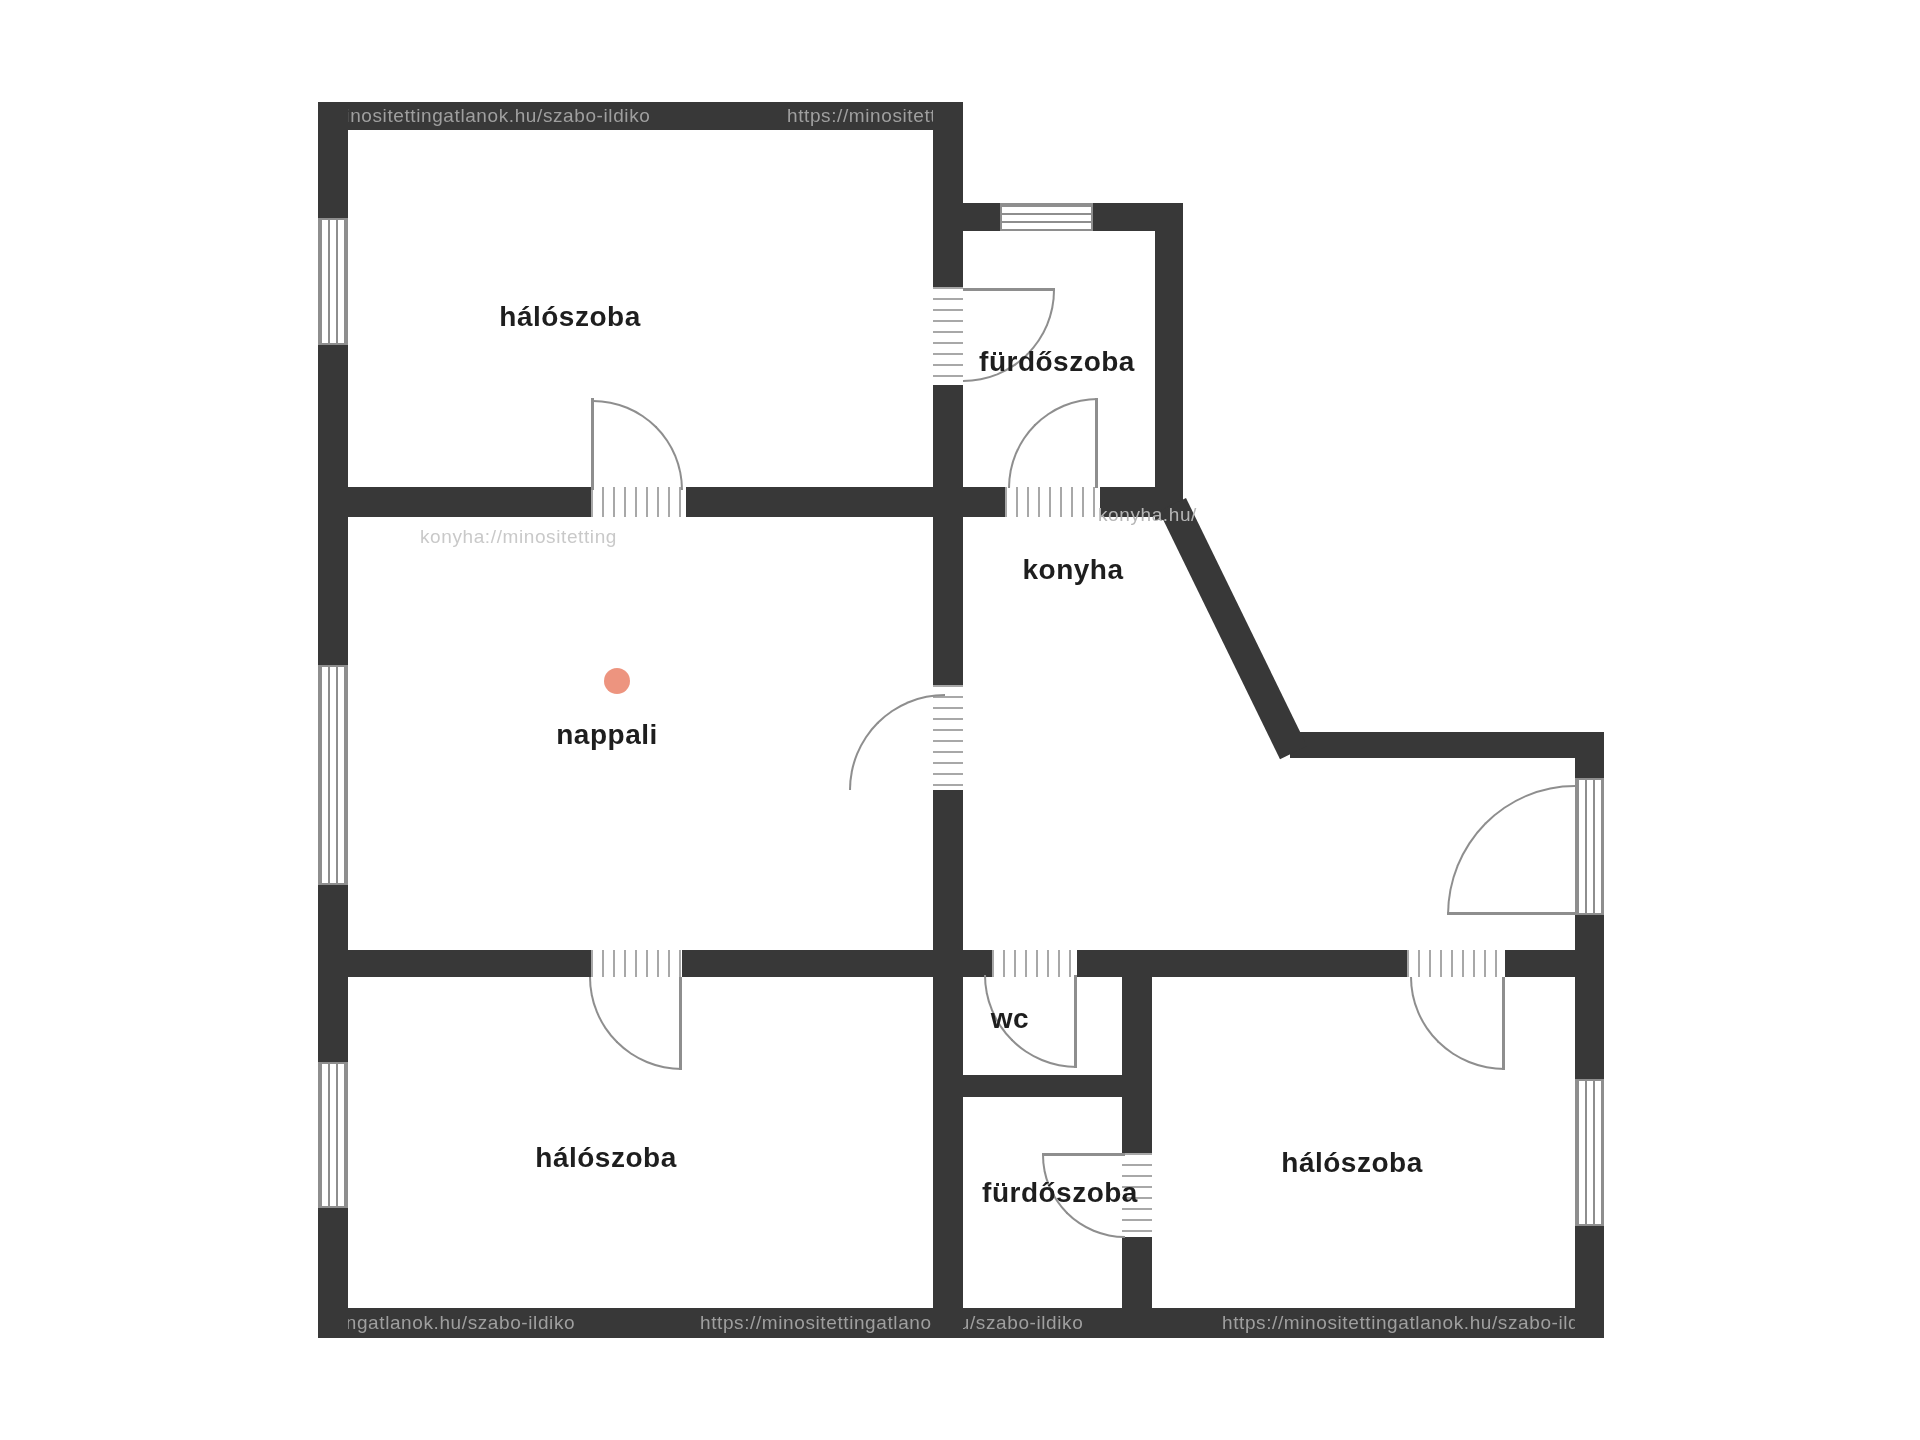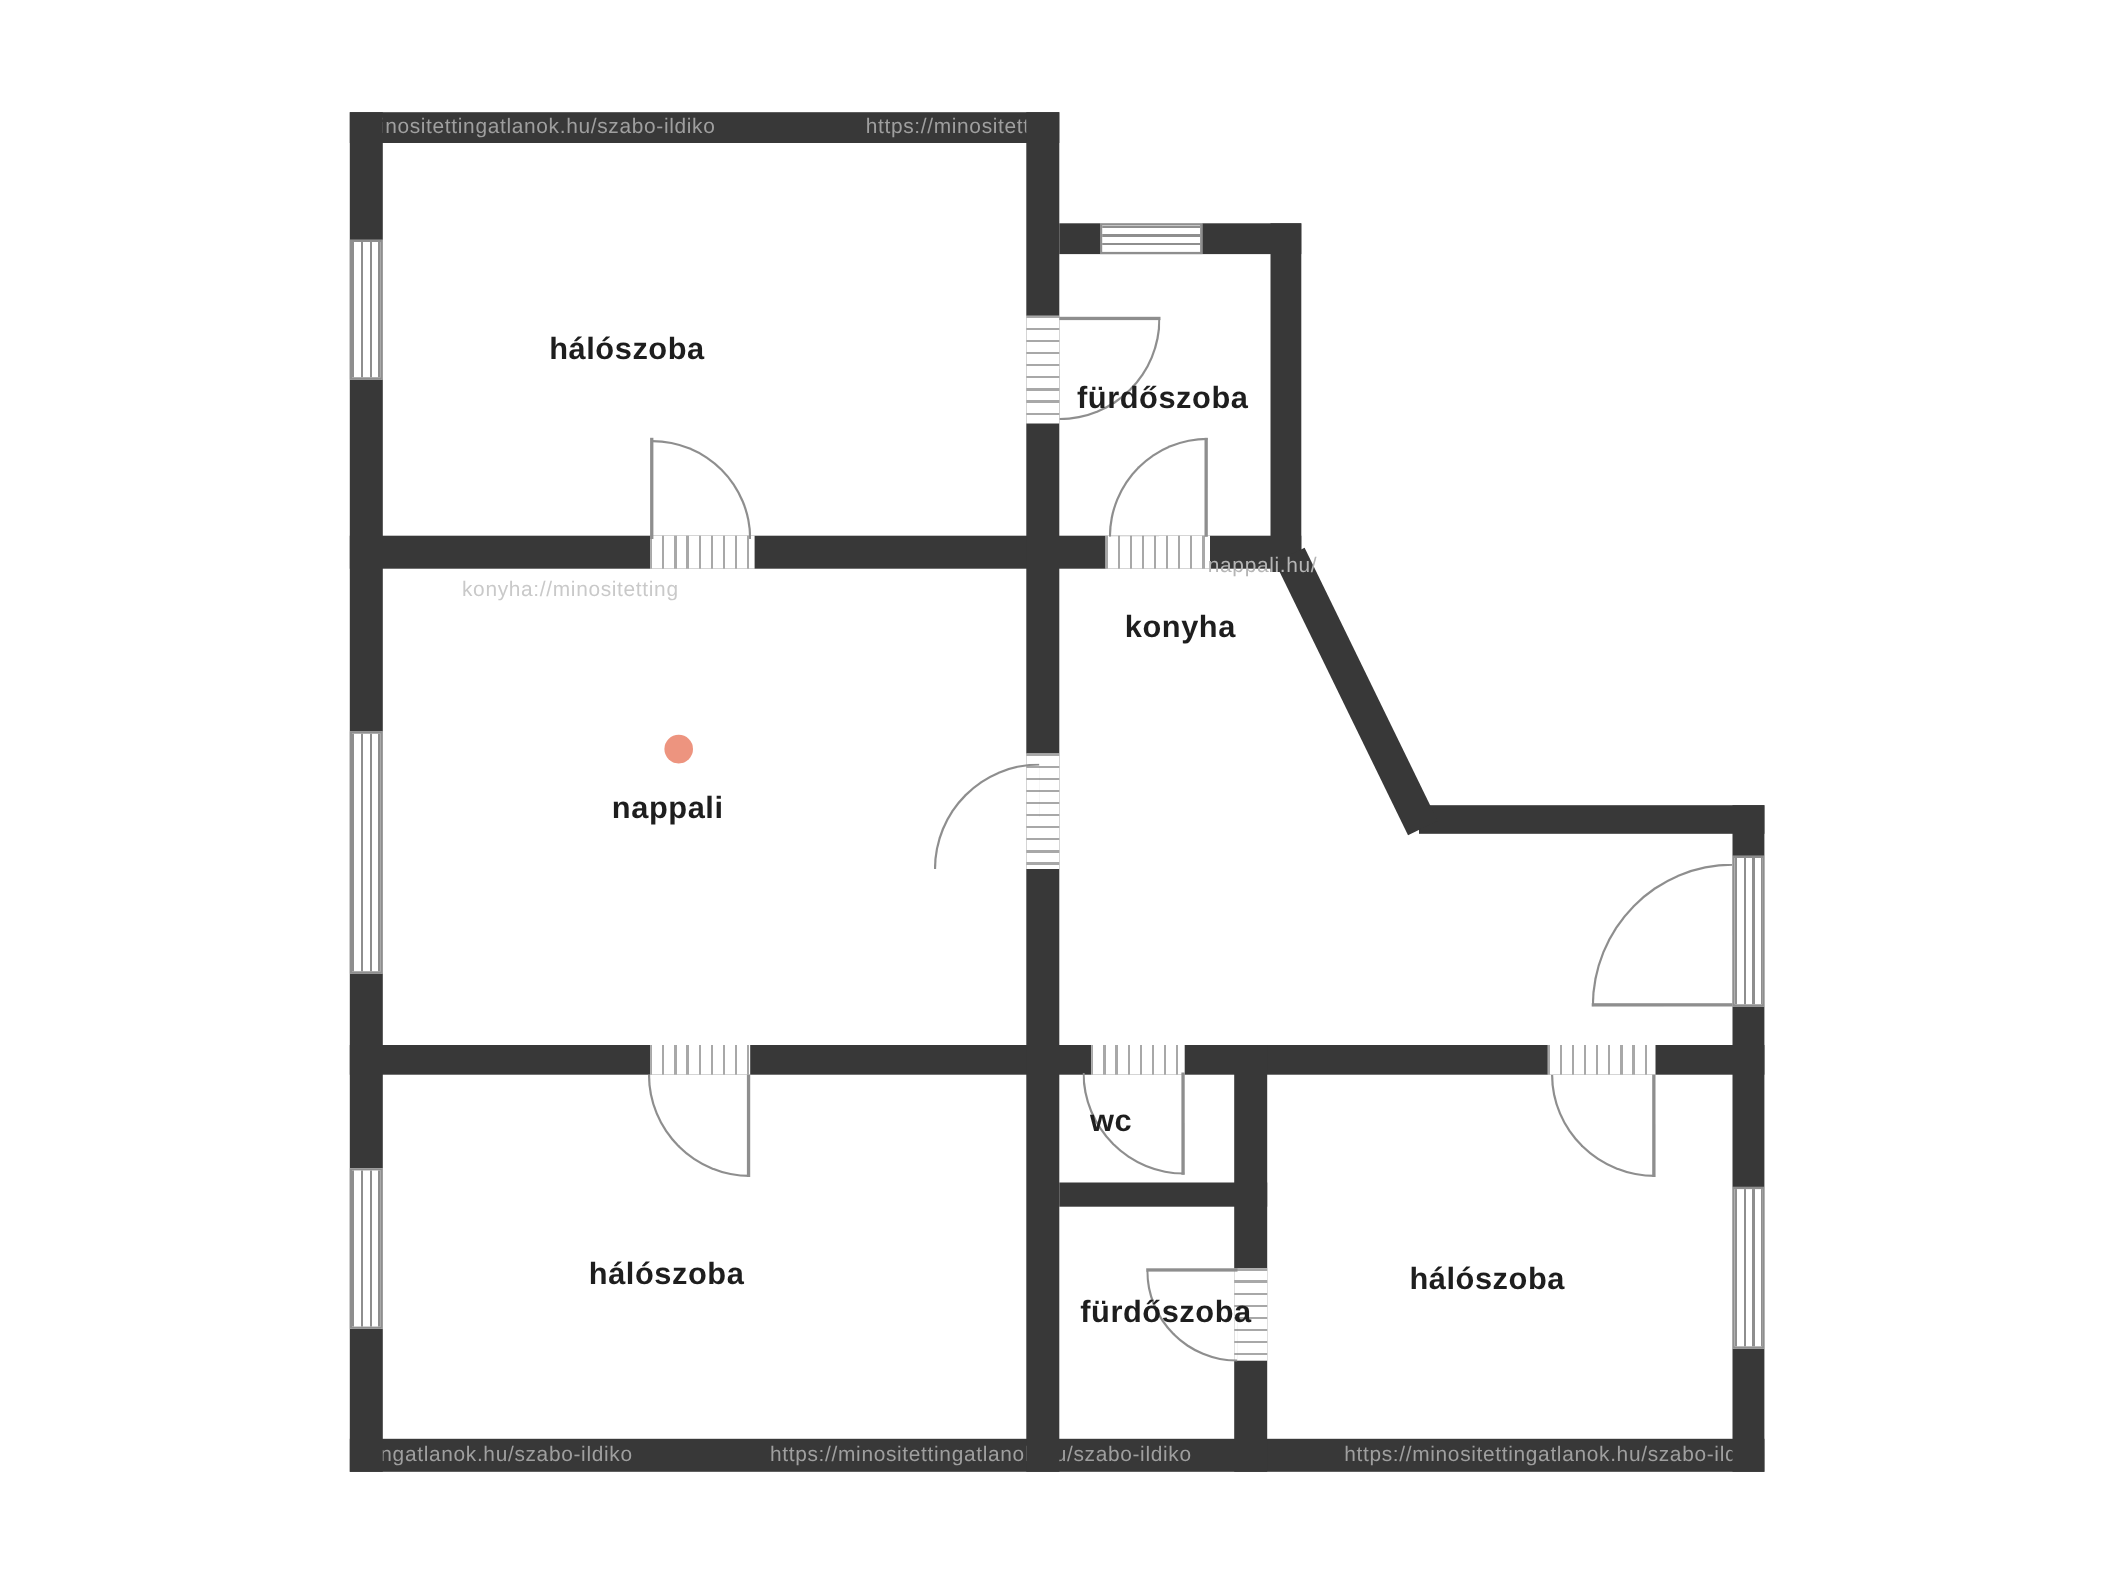--- a/index.html
+++ b/index.html
@@ -109,17 +109,17 @@
   <span class="room-label" style="left:570px;top:317px;">hálószoba</span>
   <span class="room-label" style="left:1057px;top:362px;">fürdőszoba</span>
   <span class="room-label" style="left:1073px;top:570px;">konyha</span>
   <span class="room-label" style="left:607px;top:735px;">nappali</span>
   <span class="room-label" style="left:1010px;top:1019px;text-align:center;">wc</span>
   <span class="room-label" style="left:606px;top:1158px;">hálószoba</span>
   <span class="room-label" style="left:1060px;top:1193px;">fürdőszoba</span>
   <span class="room-label" style="left:1352px;top:1163px;">hálószoba</span>
 
   <span class="wm-url onwhite" style="left:420px;top:526px;">konyha://minositetting</span>
-  <span class="wm-url" style="left:1098px;top:504px;color:#b5b5b5;">nappali.hu/</span>
+  <span class="wm-url" style="left:1098px;top:504px;color:#b5b5b5;">konyha.hu/</span>
 
   <div id="brand-dot"></div>
 
 </div>
 
 </body></html>

